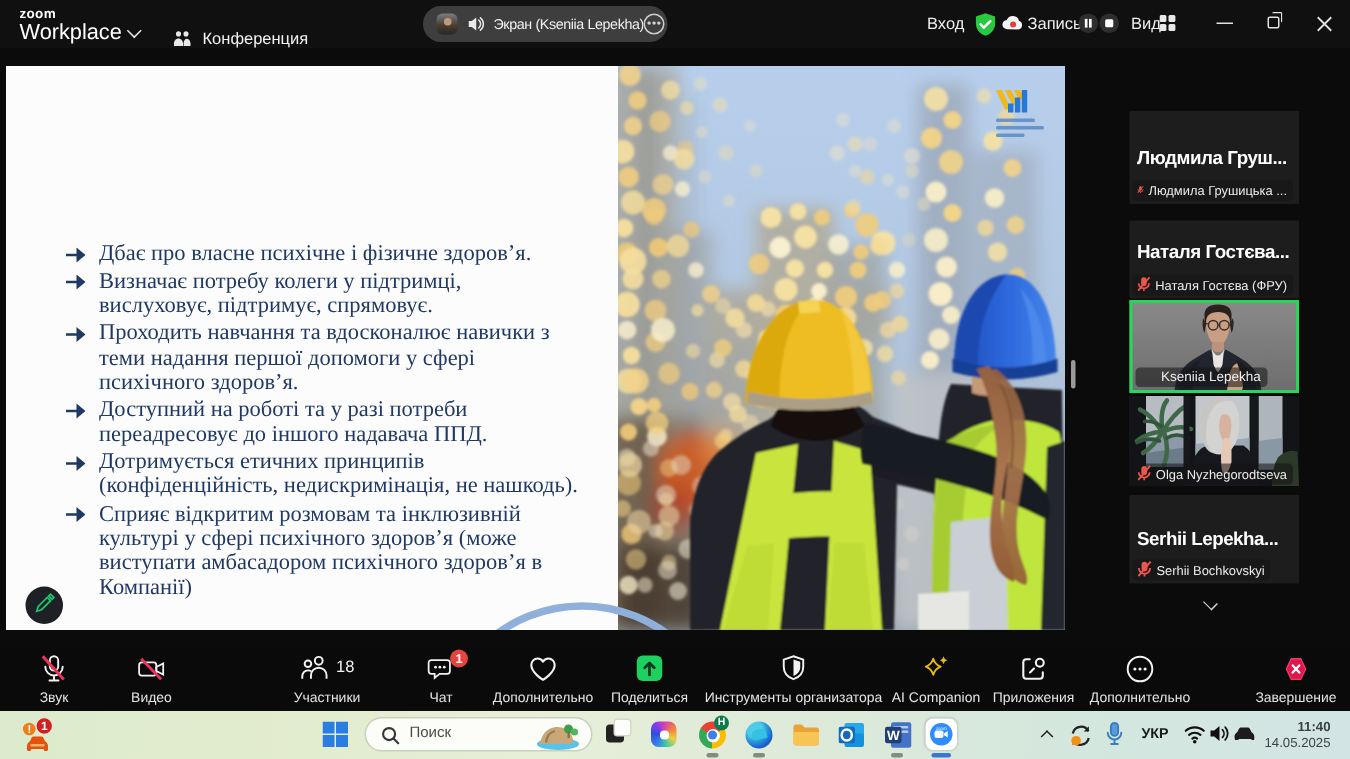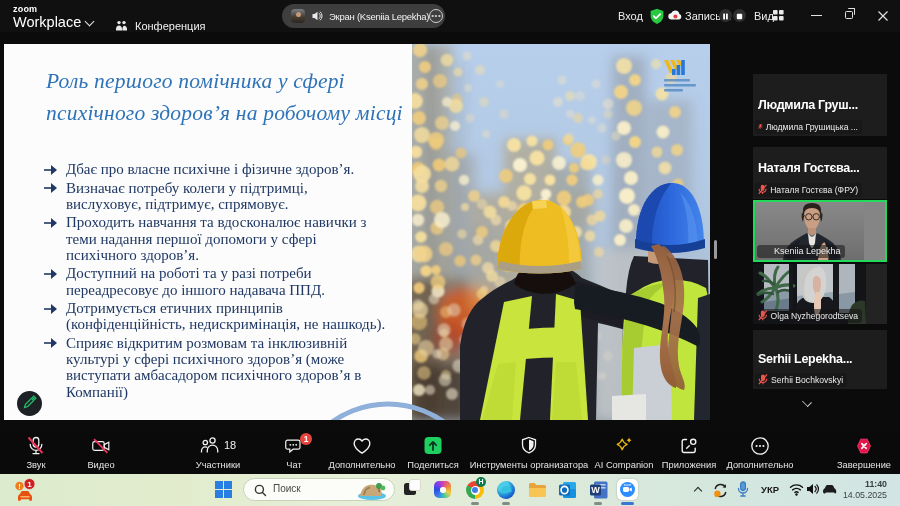--- a/index.html
+++ b/index.html
@@ -24,21 +24,21 @@
 
   
   #stage { position:absolute; left:0; top:32px; width:900px; height:400px; background:#0b0b0b; }
   #slide { position:absolute; left:4px; top:12px; width:706px; height:376px; background:#fcfcfc; overflow:hidden; }
   #slide h1 { position:absolute; left:42px; top:22px; width:400px; font-family:"Liberation Serif",serif; font-style:italic; font-weight:400; font-size:21.5px; line-height:31.5px; color:#2e73b8; letter-spacing:.2px; }
   #bullets { position:absolute; left:38px; top:117px; width:418px; list-style:none; font-family:"Liberation Serif",serif; font-size:15px; line-height:16.2px; color:#1f3864; }
   #bullets li { position:relative; padding-left:24px; margin-bottom:2.4px; }
   #bullets li svg { position:absolute; left:2px; top:3.5px; }
 
   
-  .tile { position:absolute; left:753px; width:134px; background:#1d1d1d; overflow:hidden; }
+  .tile { position:absolute; left:753px; width:113px; background:#1d1d1d; overflow:hidden; }
   .bigname { position:absolute; left:5px; right:2px; color:#fff; font-weight:700; font-size:12.5px; letter-spacing:-.3px; white-space:nowrap; overflow:hidden; }
   .vlabel { position:absolute; left:2px; bottom:2px; display:flex; align-items:center; gap:3px; background:rgba(20,20,20,.55); border-radius:3px; padding:1.5px 4px 2px 3px; color:#ececec; font-size:8.6px; white-space:nowrap; max-width:107px; overflow:hidden; }
   .vlabel.noicon { padding-left:17px; }
 
   
   #toolbar { position:absolute; left:0; top:432px; width:900px; height:42px; background:#0a0a0a; }
   .tbbtn { position:absolute; top:3px; text-align:center; color:#e8e8e8; transform:translateX(-50%); }
   .tbbtn .lab { position:absolute; top:25px; left:50%; transform:translateX(-50%); font-size:9.3px; color:#e4e4e4; white-space:nowrap; }
   .tbbtn .ic { position:absolute; top:0; left:50%; transform:translateX(-50%); width:22px; height:22px; }
 
@@ -102,21 +102,20 @@
     <span class="abs" style="left:811px;top:15px;width:11px;height:1.4px;background:#e2e2e2;"></span>
     <span class="abs" style="left:845px;top:11px;width:8px;height:8px;border:1.2px solid #e2e2e2;border-radius:1.5px;"></span>
     <span class="abs" style="left:848px;top:8px;width:7px;height:7px;border-top:1.2px solid #e2e2e2;border-right:1.2px solid #e2e2e2;border-radius:1px;"></span>
     <svg class="abs" style="left:877px;top:10px;" width="12" height="12" viewBox="0 0 12 12">
         <path d="M1.5 1.5l9 9M10.5 1.5l-9 9" stroke="#e2e2e2" stroke-width="1.2"></path>
       </svg>
   </div>
 
   <div id="stage">
     <div id="slide">
-      <h1>Роль першого помічника у сфері психічного здоров’я на робочому місці</h1>
       <ul id="bullets">
         <li><svg width="13" height="10" viewBox="0 0 13 10">
               <path d="M0 4.2h8v1.6H0z" fill="#1f3864"></path>
               <path d="M7 0l6 5-6 5z" fill="#1f3864"></path>
             </svg>Дбає про власне психічне і фізичне здоров’я.</li>
         <li><svg width="13" height="10" viewBox="0 0 13 10">
               <path d="M0 4.2h8v1.6H0z" fill="#1f3864"></path>
               <path d="M7 0l6 5-6 5z" fill="#1f3864"></path>
             </svg>Визначає потребу колеги у підтримці,<br>вислуховує, підтримує, спрямовує.</li>
         <li><svg width="13" height="10" viewBox="0 0 13 10">

